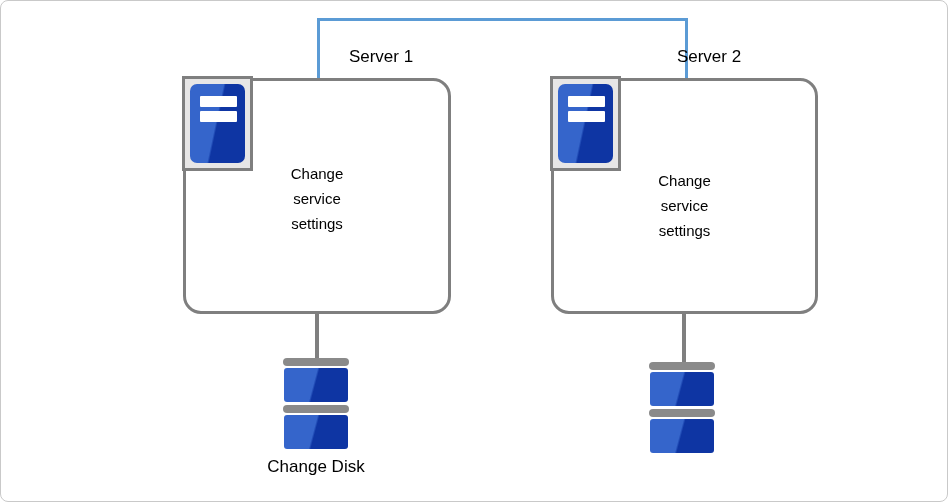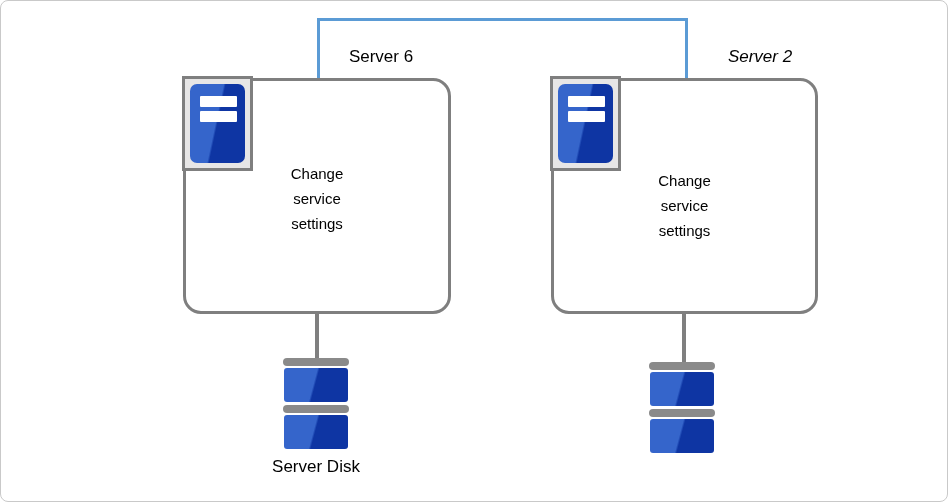--- a/index.html
+++ b/index.html
@@ -32,21 +32,21 @@
   .server-label {
     position: absolute;
     top: 46px;
     width: 110px;
     text-align: center;
     font-size: 17px;
     line-height: 20px;
     white-space: nowrap;
   }
   .server-label.s1 { left: 325px; }
-  .server-label.s2 { left: 704px; font-style: italic; }
+  .server-label.s2 { left: 653px; }
 
   .node-box {
     position: absolute;
     top: 77px;
     height: 236px;
     background: #ffffff;
     border: 3px solid var(--outline-gray);
     border-radius: 18px;
   }
   .node-box.b1 { left: 182px; width: 268px; }
@@ -123,21 +123,21 @@
 </style>
 </head>
 <body>
 
 <div class="canvas">
 
   <div class="conn conn-h"></div>
   <div class="conn conn-v1"></div>
   <div class="conn conn-v2"></div>
 
-  <div class="server-label s1">Server 6</div>
+  <div class="server-label s1">Server 1</div>
   <div class="server-label s2">Server 2</div>
 
   <div class="node-box b1"></div>
   <div class="node-box b2"></div>
 
   <div class="action-text t1">
     <span class="wrap">Change service settings</span>
   </div>
   <div class="action-text t2">
     <span class="wrap">Change service settings</span>
@@ -165,15 +165,15 @@
     <div class="cap"></div>
     <div class="platter"></div>
   </div>
   <div class="disk d2">
     <div class="cap"></div>
     <div class="platter"></div>
     <div class="cap"></div>
     <div class="platter"></div>
   </div>
 
-  <div class="disk-label">Server Disk</div>
+  <div class="disk-label">Change Disk</div>
 
 </div>
 
 </body></html>

